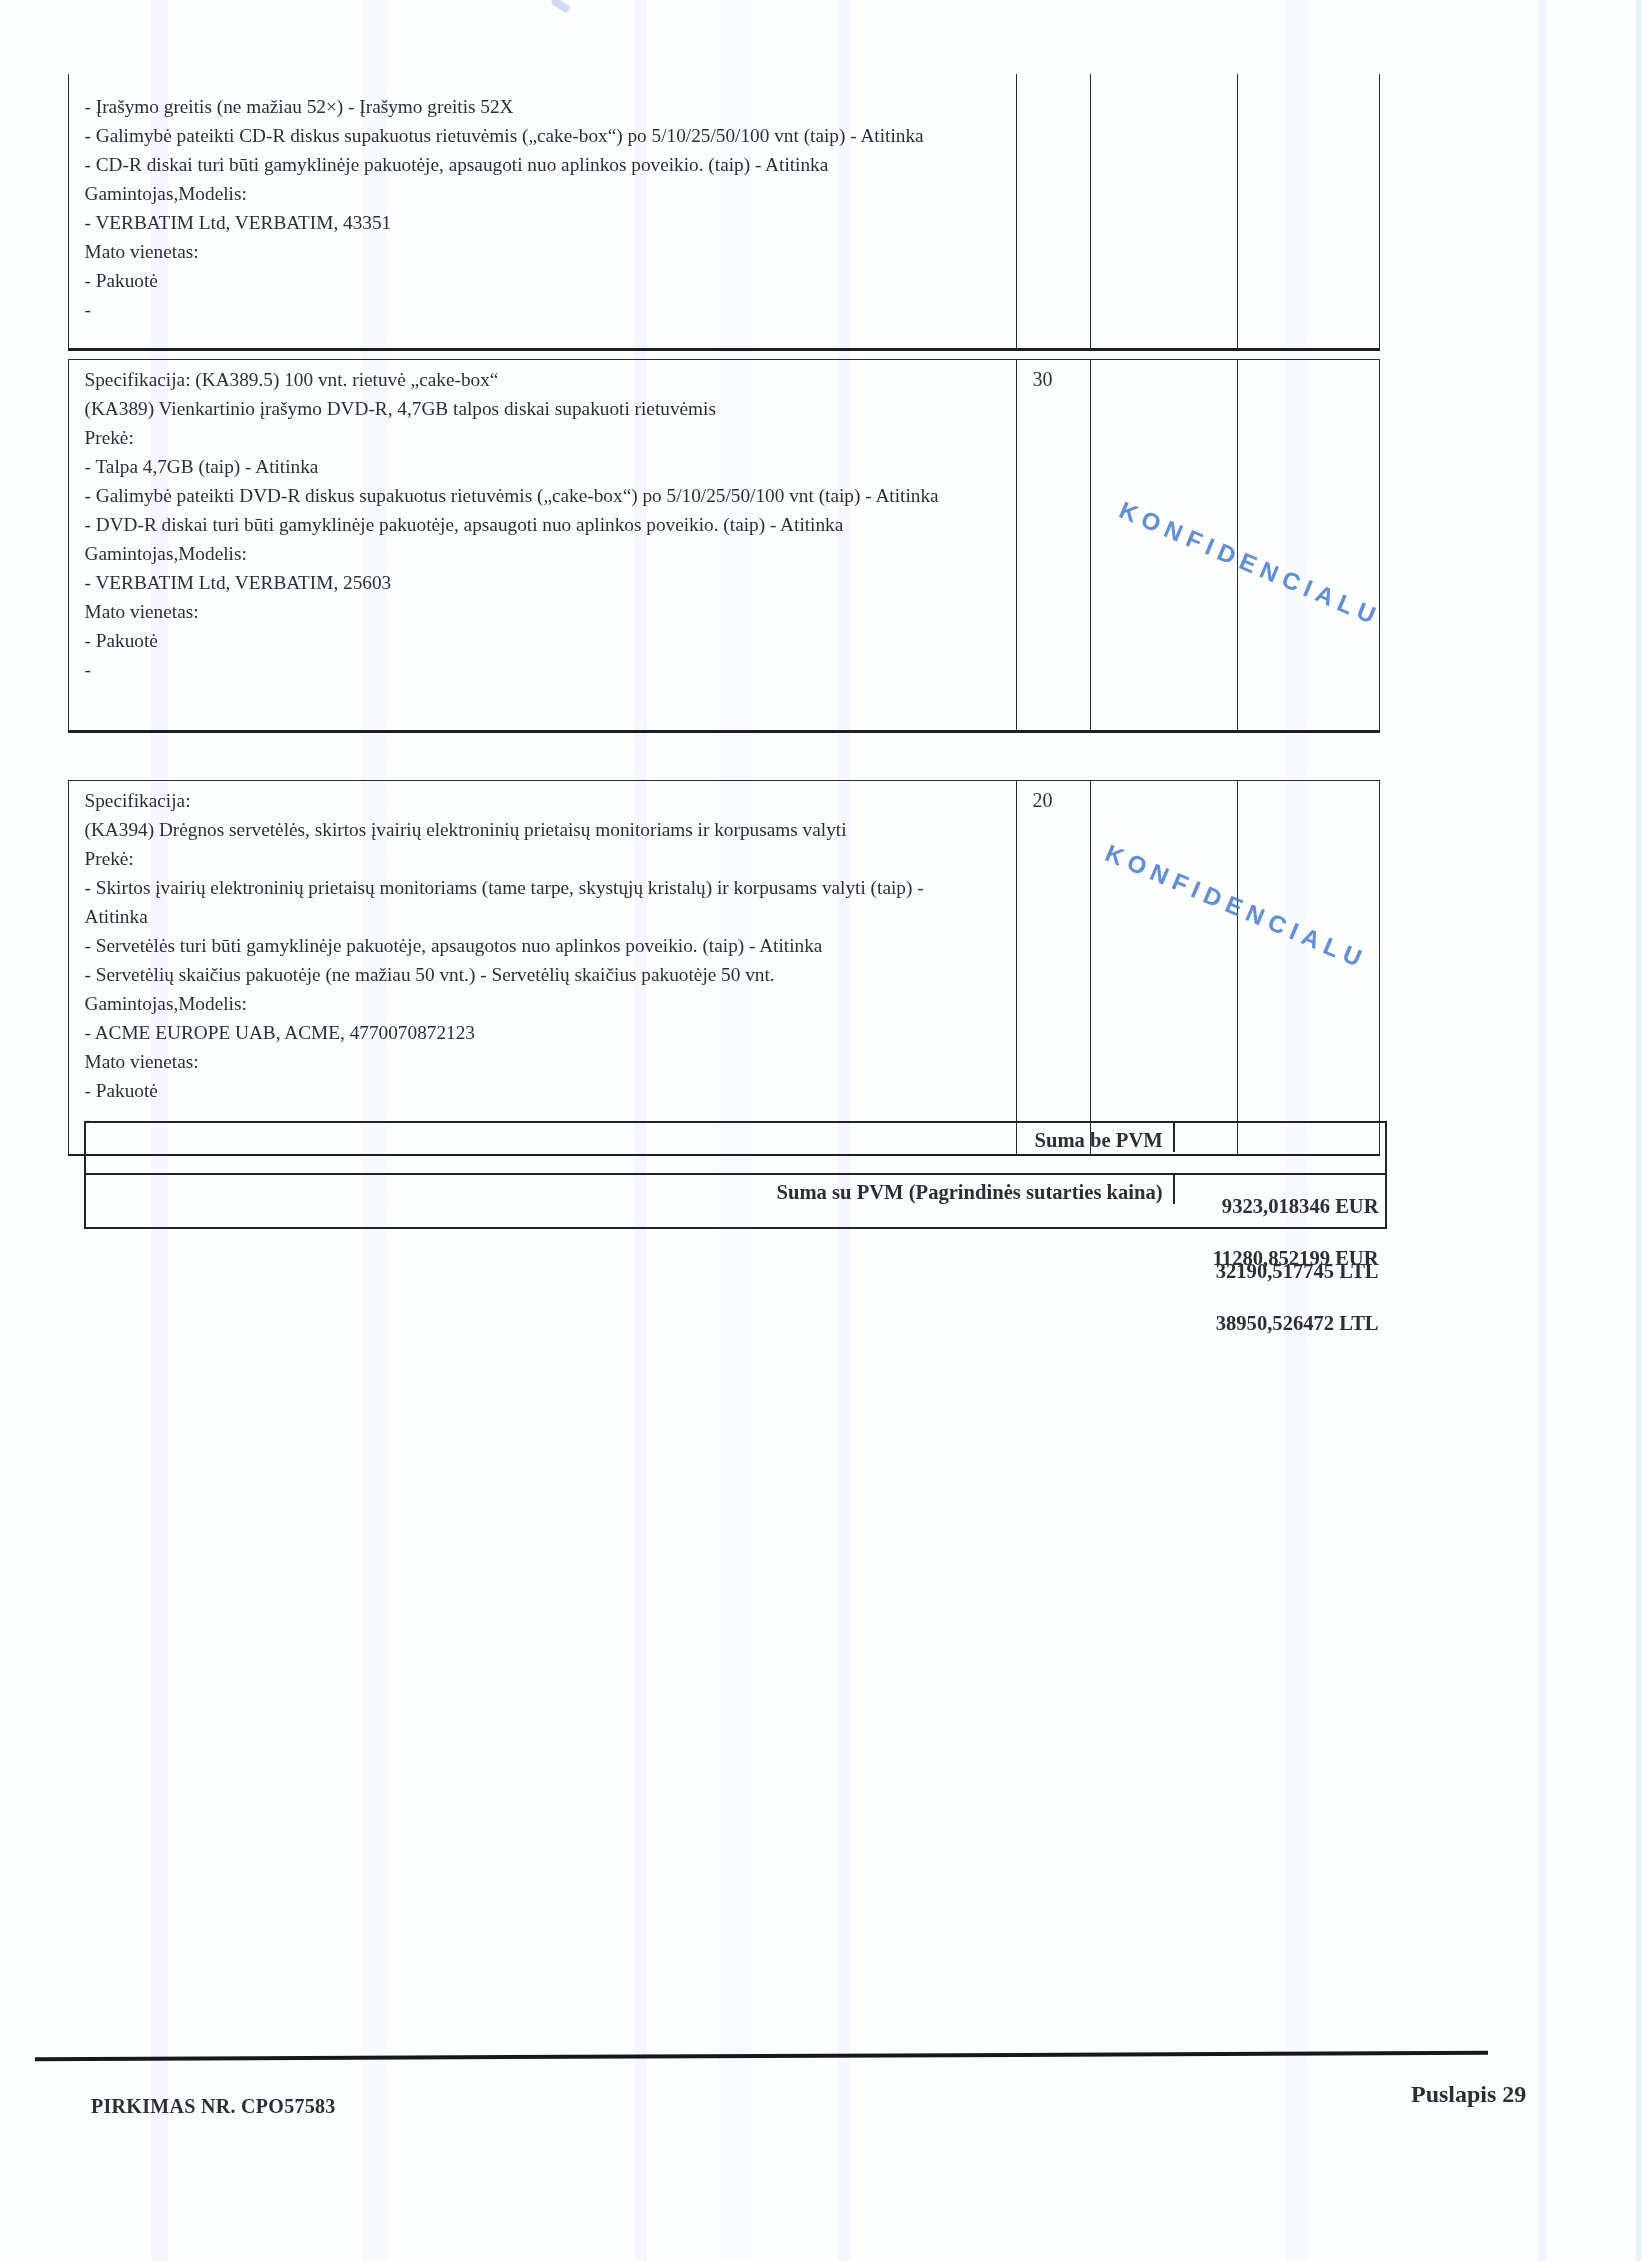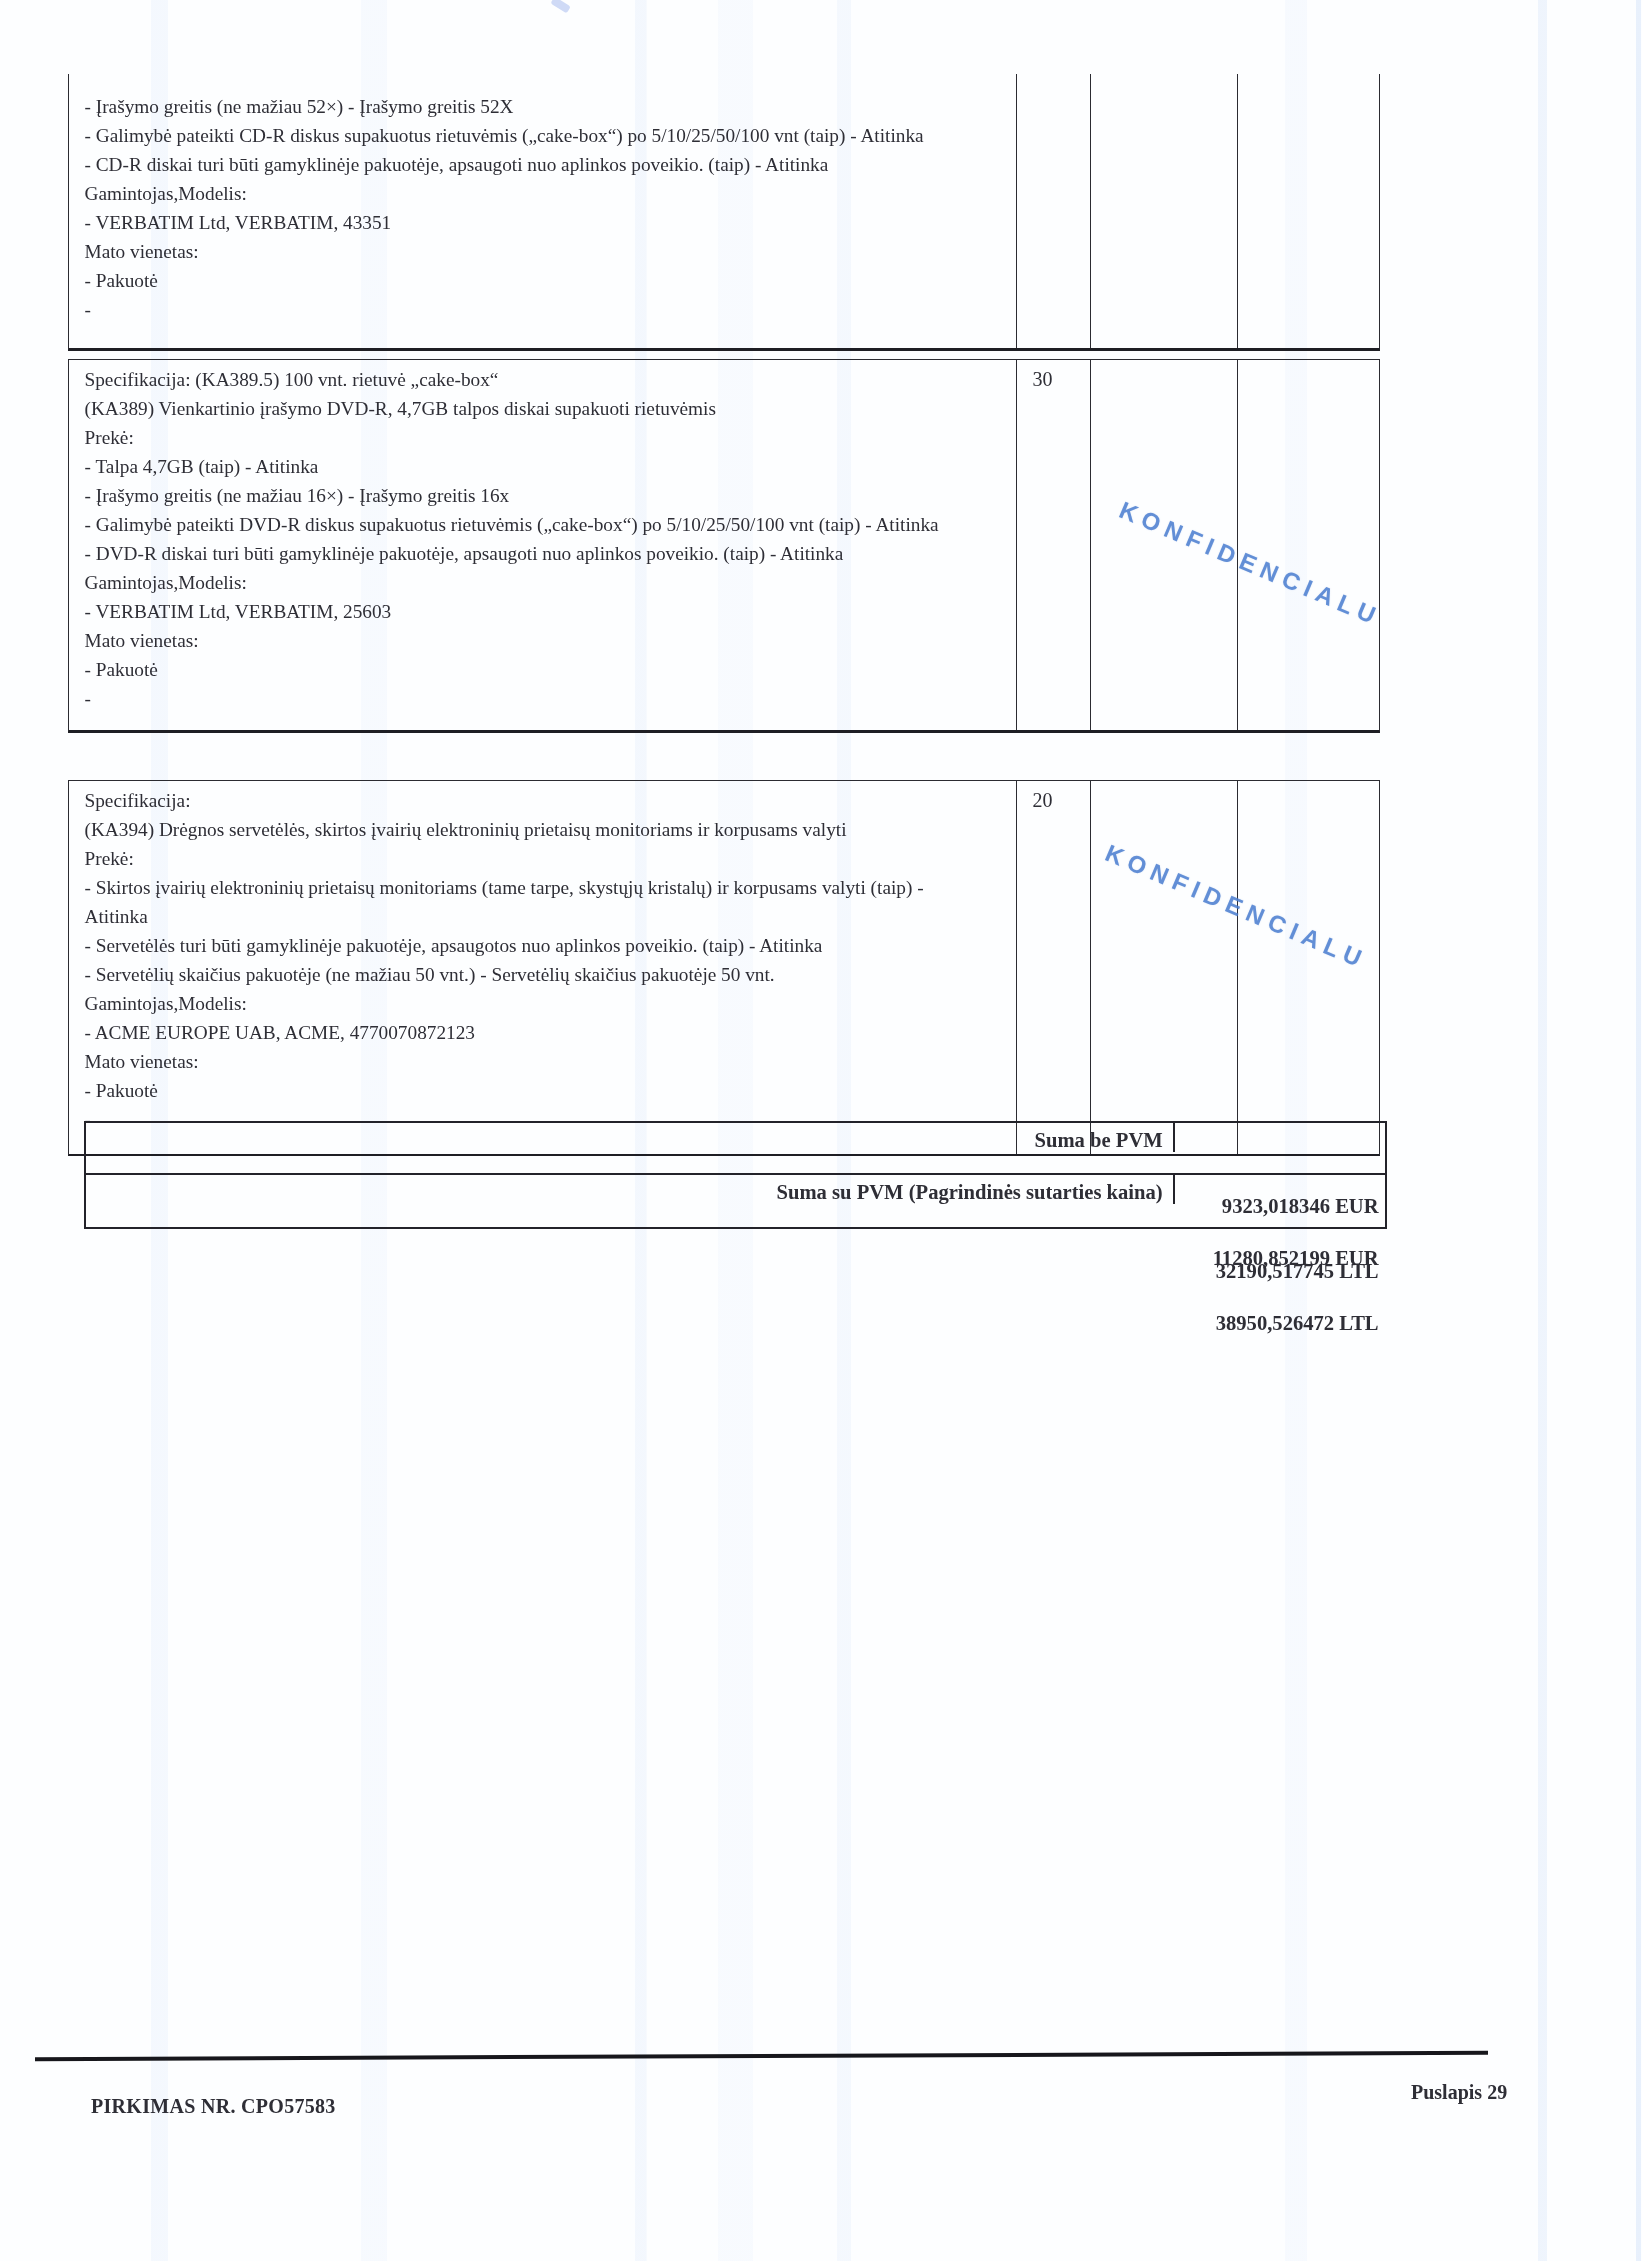--- a/index.html
+++ b/index.html
@@ -67,21 +67,21 @@
     font-weight:bold;font-size:20.6px;white-space:nowrap;
   }
   .t-values{flex:1;text-align:right;padding:1.9px 6.4px 0 0;font-weight:bold;}
   .t-line{height:25px;line-height:25px;font-size:20.6px;white-space:nowrap;margin-top:40px;}
   
   .footer-rule{
     position:absolute;left:35px;top:2054px;width:1453px;height:3.9px;
     background:#17171c;transform:rotate(-0.25deg);
   }
   .footer-left{position:absolute;left:91px;top:2095px;font-weight:bold;font-size:20px;letter-spacing:0.3px;white-space:nowrap;}
-  .footer-right{position:absolute;left:1411px;top:2081px;font-weight:bold;font-size:20px;white-space:nowrap;}
+  .footer-right{position:absolute;left:1411px;top:2081px;font-weight:bold;font-size:24px;white-space:nowrap;}
 </style>
 </head>
 <body>
 
 <div class="page">
 
   <div class="scan-mark"></div>
 
   <div class="trow" id="row1">
     <div class="cell cell-desc">
@@ -100,21 +100,20 @@
     <div class="cell cell-c3"></div>
     <div class="cell cell-c4"></div>
   </div>
 
   <div class="trow" id="row2">
     <div class="cell cell-desc">
         <div class="text-line">Specifikacija: (KA389.5) 100 vnt. rietuvė „cake-box“</div>
         <div class="text-line">(KA389) Vienkartinio įrašymo DVD-R, 4,7GB talpos diskai supakuoti rietuvėmis</div>
         <div class="text-line">Prekė:</div>
         <div class="text-line">- Talpa 4,7GB (taip) - Atitinka</div>
-        <div class="text-line">- Įrašymo greitis (ne mažiau 16×) - Įrašymo greitis 16x</div>
         <div class="text-line">- Galimybė pateikti DVD-R diskus supakuotus rietuvėmis („cake-box“) po 5/10/25/50/100 vnt (taip) - Atitinka</div>
         <div class="text-line">- DVD-R diskai turi būti gamyklinėje pakuotėje, apsaugoti nuo aplinkos poveikio. (taip) - Atitinka</div>
         <div class="text-line">Gamintojas,Modelis:</div>
         <div class="text-line">- VERBATIM Ltd, VERBATIM, 25603</div>
         <div class="text-line">Mato vienetas:</div>
         <div class="text-line">- Pakuotė</div>
         <div class="text-line">-</div>
       </div>
     <div class="cell cell-qty">
       <span class="qty">30</span>

